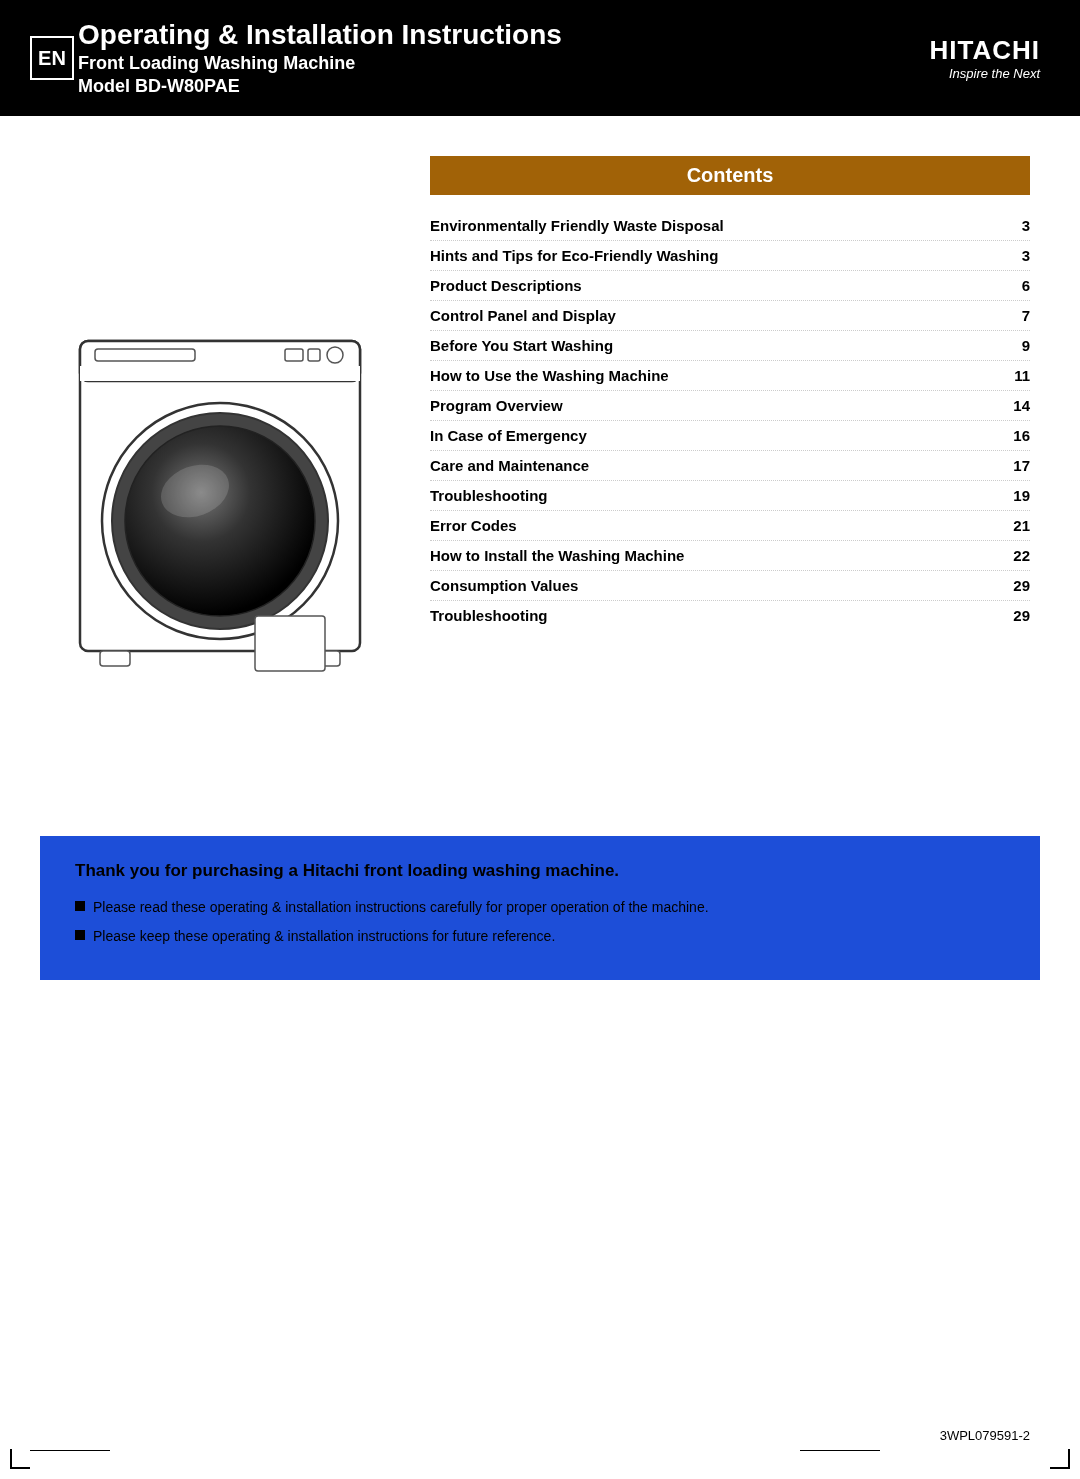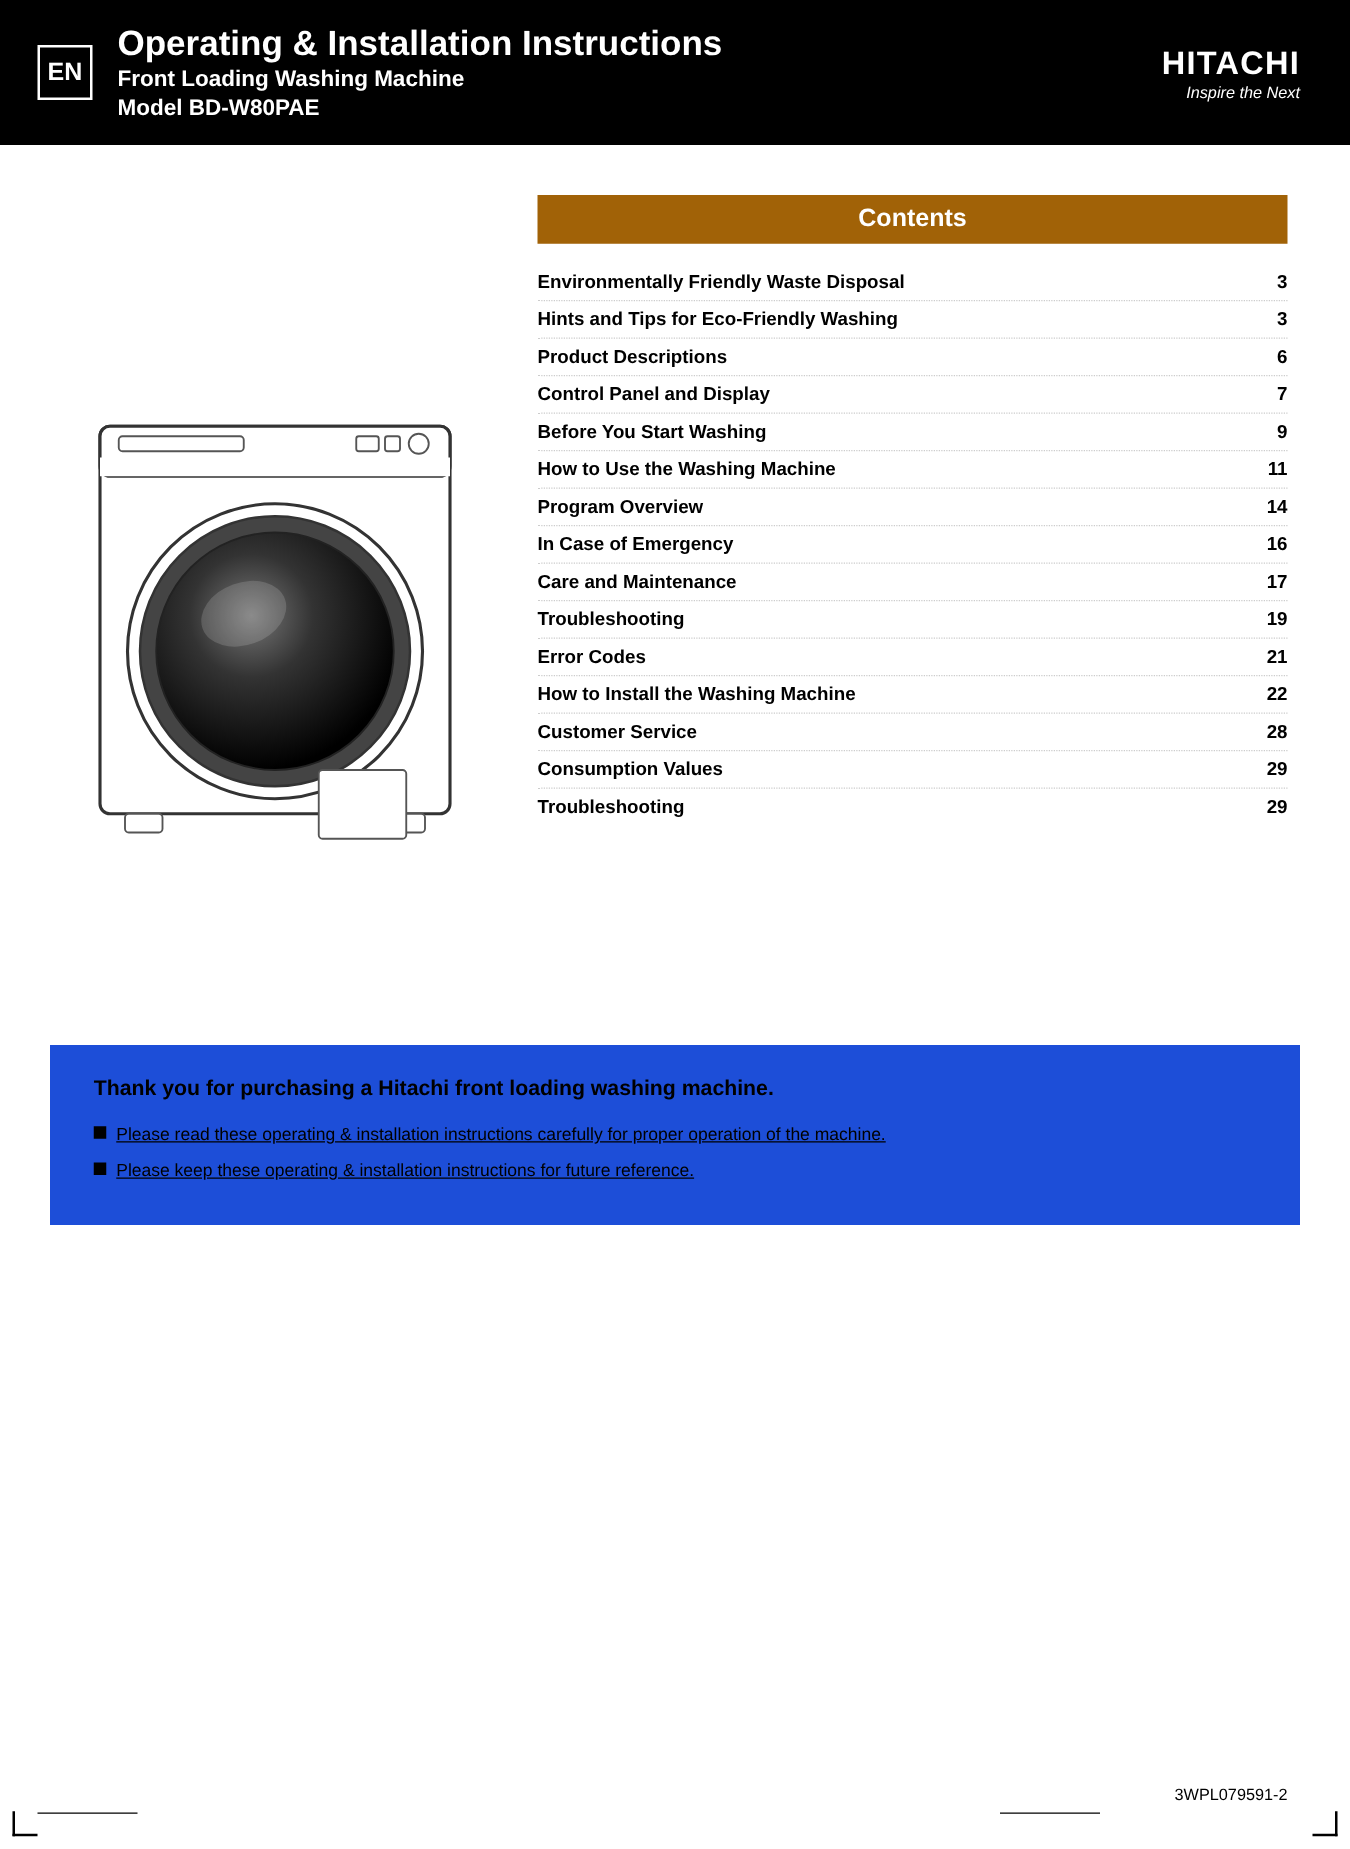--- a/index.html
+++ b/index.html
@@ -23,21 +23,21 @@
     .corner-tr { top: 10px; right: 10px; border-width: 2px 2px 0 0; }
     .corner-bl { bottom: 10px; left: 10px; border-width: 0 0 2px 2px; }
     .corner-br { bottom: 10px; right: 10px; border-width: 0 2px 2px 0; }
 
     
     .header {
       background: #000000;
       display: flex;
       align-items: center;
       padding: 18px 40px 18px 30px;
-      gap: 20px;
+      gap: 4px;
     }
     .header-en-box {
       background: #000;
       border: 2.5px solid #fff;
       color: #fff;
       font-size: 20px;
       font-weight: bold;
       width: 44px;
       height: 44px;
       display: flex;
@@ -152,21 +152,20 @@
       margin-bottom: 16px;
     }
     .thankyou-item {
       display: flex;
       align-items: flex-start;
       gap: 8px;
       font-size: 14px;
       color: #000;
       margin-bottom: 8px;
       line-height: 1.5;
-      text-decoration: underline;
     }
     .bullet-square {
       width: 10px;
       height: 10px;
       background: #000;
       flex-shrink: 0;
       margin-top: 4px;
     }
 
     
@@ -299,24 +298,20 @@
           <span class="toc-title">Troubleshooting</span>
           <span class="toc-page">19</span>
         </div>
         <div class="toc-row">
           <span class="toc-title">Error Codes</span>
           <span class="toc-page">21</span>
         </div>
         <div class="toc-row">
           <span class="toc-title">How to Install the Washing Machine</span>
           <span class="toc-page">22</span>
-        </div>
-        <div class="toc-row">
-          <span class="toc-title">Customer Service</span>
-          <span class="toc-page">28</span>
         </div>
         <div class="toc-row">
           <span class="toc-title">Consumption Values</span>
           <span class="toc-page">29</span>
         </div>
         <div class="toc-row">
           <span class="toc-title">Troubleshooting</span>
           <span class="toc-page">29</span>
         </div>
       </div>

